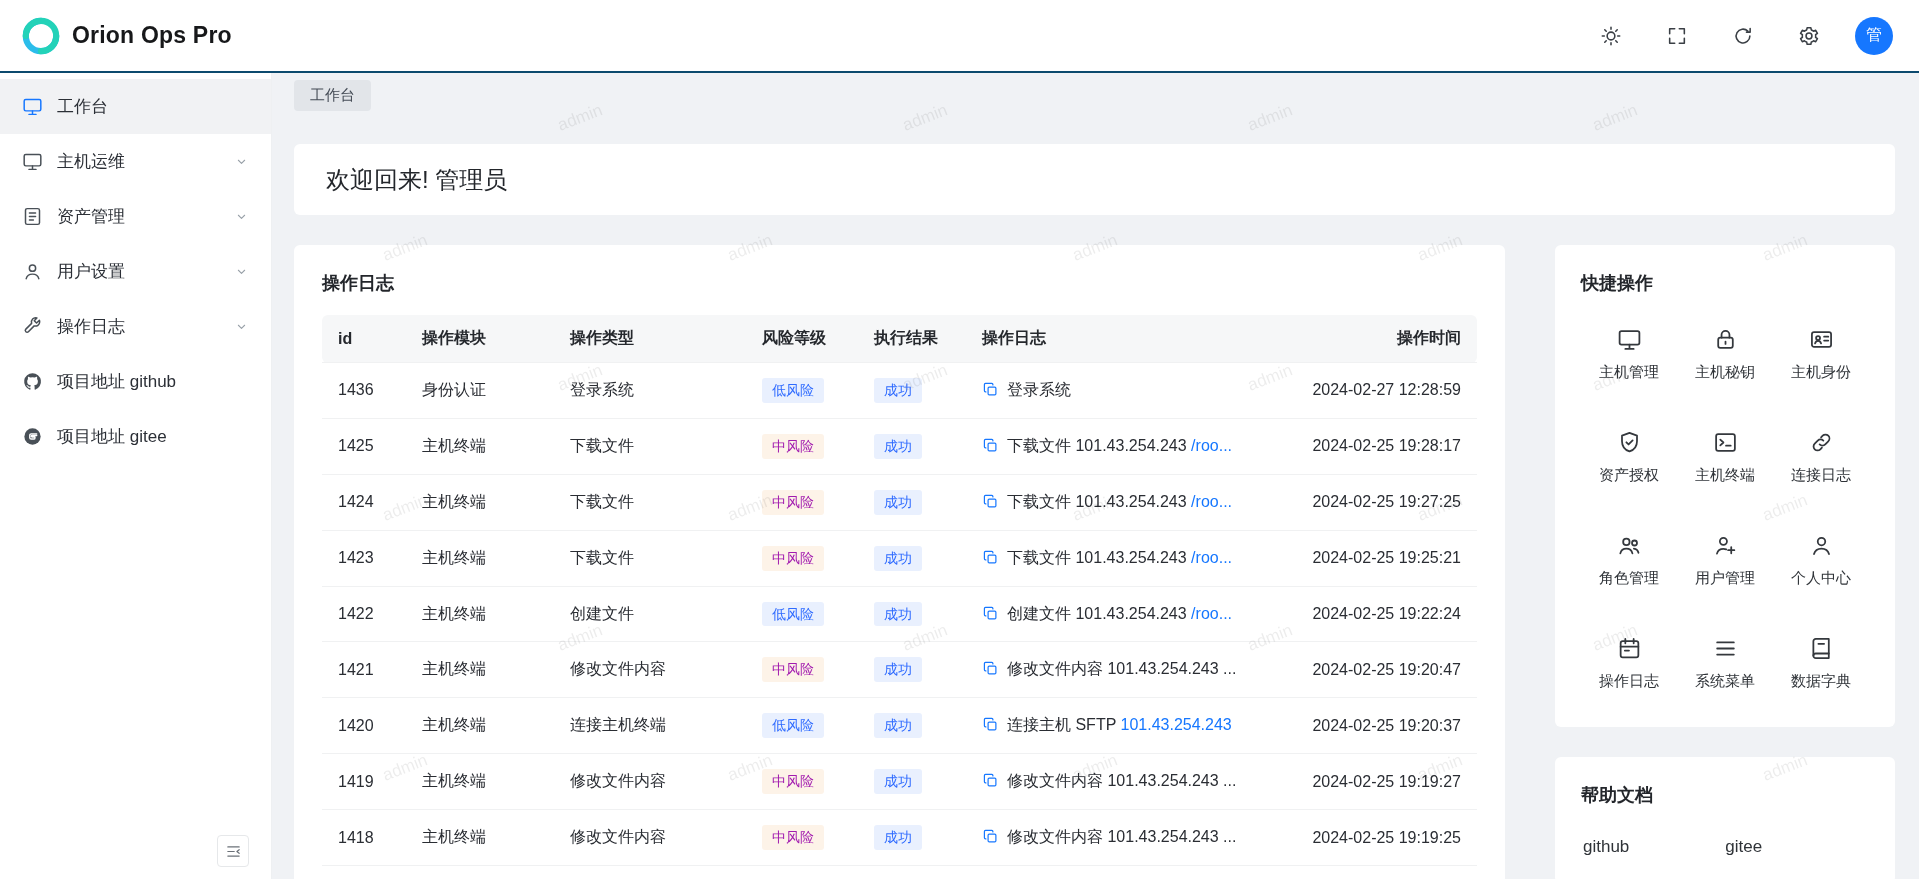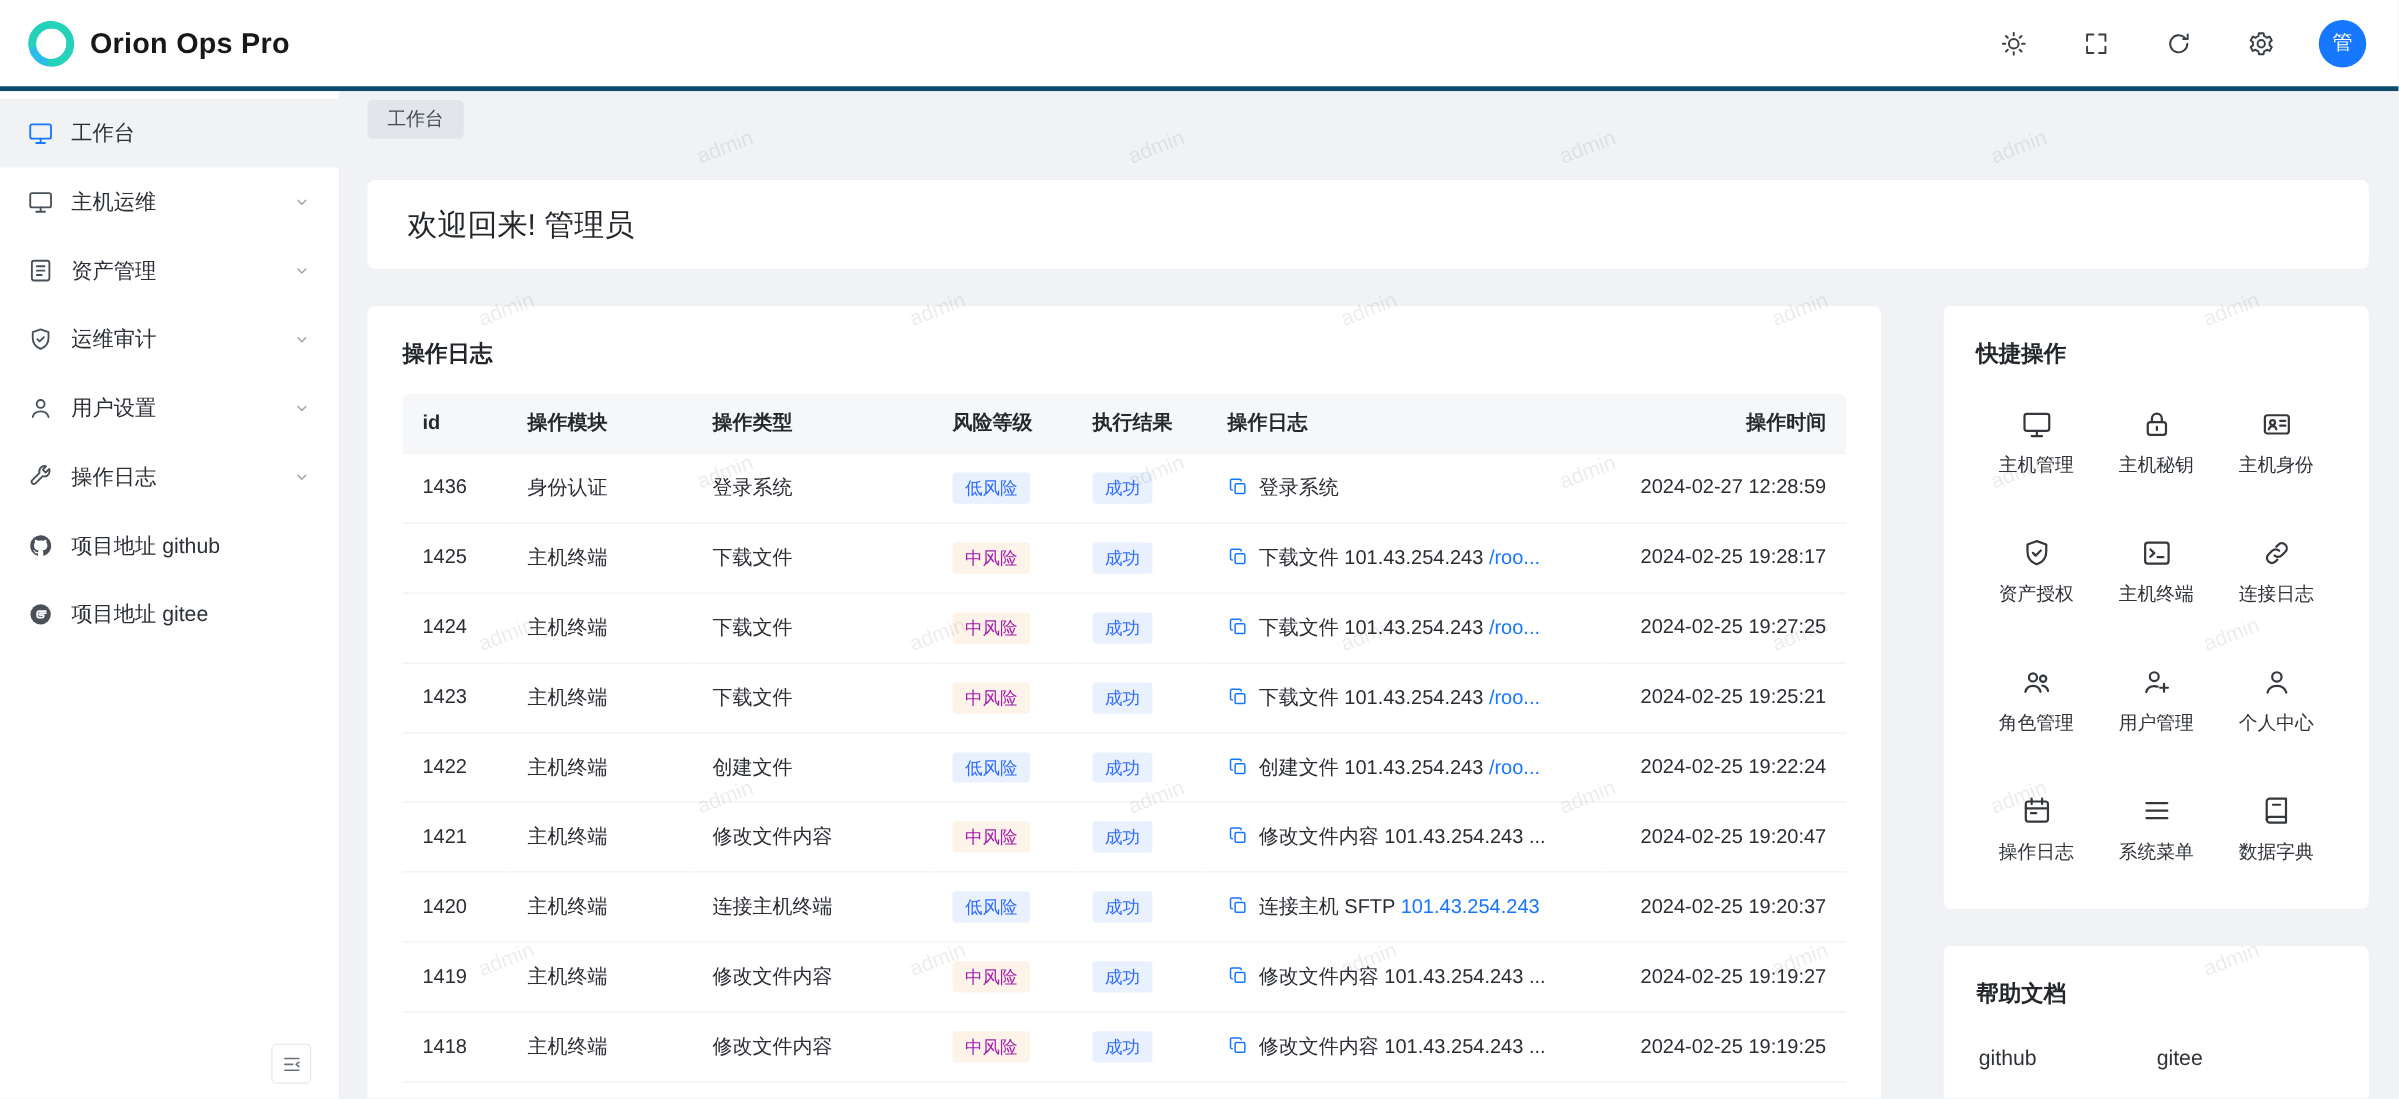--- a/index.html
+++ b/index.html
@@ -1,21 +1,21 @@
 <!DOCTYPE html>
 <html><head>
 <meta charset="utf-8">
 <style>
   *{box-sizing:border-box;margin:0;padding:0;}
   html,body{width:100%;height:100%;}
   body{font-family:"Liberation Sans","DejaVu Sans",sans-serif;background:#f0f2f5;color:#1f2329;}
   .app{width:1919px;height:879px;display:flex;flex-direction:column;overflow:hidden;background:#f0f2f5;}
 
   
-  header.top{height:73px;flex:0 0 73px;background:#fff;display:flex;align-items:center;justify-content:space-between;padding:0 26px 0 22px;border-bottom:4px solid #0c4a6e;}
+  header.top{height:73px;flex:0 0 73px;background:#fff;display:flex;align-items:center;justify-content:space-between;padding:0 26px 0 22px;border-bottom:2px solid #0c4a6e;}
   .brand{display:flex;align-items:center;gap:12px;}
   .brand .logo svg{width:38px;height:38px;display:block;}
   .brand-title{font-size:23px;font-weight:600;color:#17181a;letter-spacing:.2px;}
   .header-actions{display:flex;align-items:center;gap:26px;}
   .hbtn{width:40px;height:40px;border:none;background:transparent;display:flex;align-items:center;justify-content:center;cursor:pointer;color:#3a3f45;border-radius:6px;}
   .hbtn .icon svg{width:22px;height:22px;}
   .avatar{width:38px;height:38px;border-radius:50%;background:#1677ff;color:#fff;border:none;display:flex;align-items:center;justify-content:center;font-size:16px;cursor:pointer;font-family:inherit;}
 
   .body-row{flex:1;display:flex;min-height:0;}
 
@@ -163,34 +163,20 @@
             <span class="label">资产管理</span>
             <span class="icon chev">
               <svg viewBox="0 0 24 24" fill="none" stroke="currentColor" stroke-width="1.7" stroke-linecap="round" stroke-linejoin="round">
                 <path d="M7 10l5 5 5-5"></path>
               </svg>
             </span>
           </div>
           <div class="menu-item">
             <span class="icon">
               <svg viewBox="0 0 24 24" fill="none" stroke="currentColor" stroke-width="1.7" stroke-linecap="round" stroke-linejoin="round">
-                <path d="M12 2.8l7.2 2.6v5.3c0 4.9-3 8.4-7.2 9.9-4.2-1.5-7.2-5-7.2-9.9V5.4z"></path>
-                <path d="M9 11.8l2.1 2.1 3.9-3.9"></path>
-              </svg>
-            </span>
-            <span class="label">运维审计</span>
-            <span class="icon chev">
-              <svg viewBox="0 0 24 24" fill="none" stroke="currentColor" stroke-width="1.7" stroke-linecap="round" stroke-linejoin="round">
-                <path d="M7 10l5 5 5-5"></path>
-              </svg>
-            </span>
-          </div>
-          <div class="menu-item">
-            <span class="icon">
-              <svg viewBox="0 0 24 24" fill="none" stroke="currentColor" stroke-width="1.7" stroke-linecap="round" stroke-linejoin="round">
                 <circle cx="12" cy="8.2" r="3.6"></circle>
                 <path d="M4.8 20.2c.9-3.4 3.8-5.2 7.2-5.2s6.3 1.8 7.2 5.2"></path>
               </svg>
             </span>
             <span class="label">用户设置</span>
             <span class="icon chev">
               <svg viewBox="0 0 24 24" fill="none" stroke="currentColor" stroke-width="1.7" stroke-linecap="round" stroke-linejoin="round">
                 <path d="M7 10l5 5 5-5"></path>
               </svg>
             </span>

